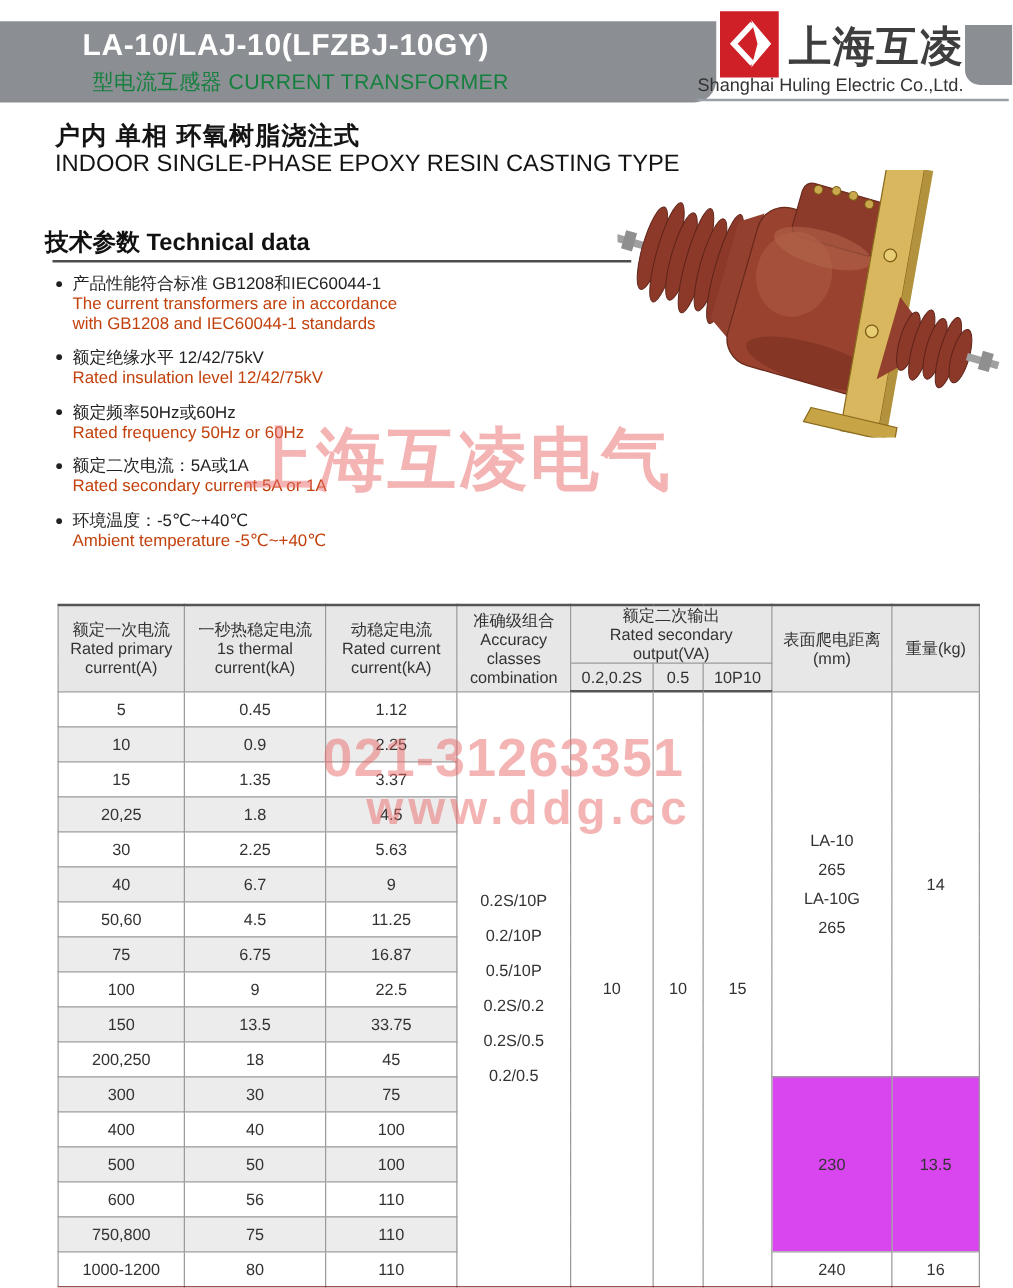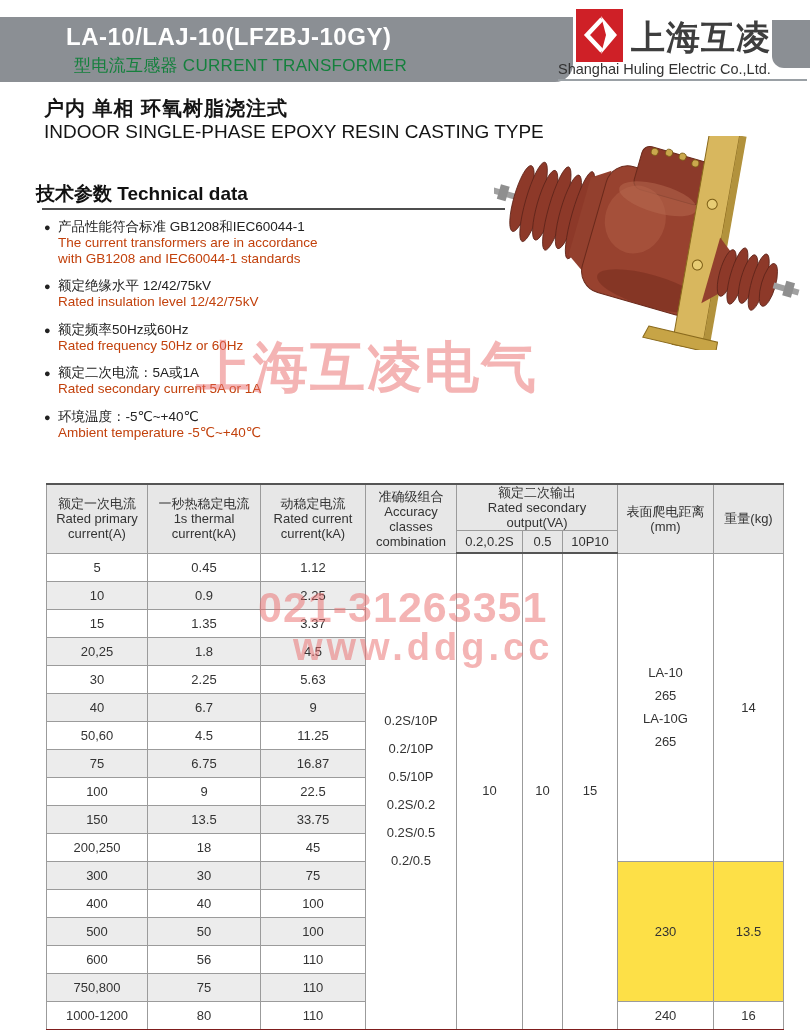--- a/index.html
+++ b/index.html
@@ -43,21 +43,21 @@
   table.spec{border-collapse:collapse;table-layout:fixed;width:737px;font-size:13px;color:#333;text-align:center;}
   table.spec th,table.spec td{border:1px solid #9b9b9b;padding:0;}
   table.spec{border-top:2px solid #555;border-bottom:6px solid #7f1d1d;text-align:center;}
   thead th{background:#e7e7e7;font-weight:normal;font-size:13px;line-height:15px;vertical-align:middle;}
   tr.h1 th{height:40px;}
   tr.h2 th{height:21px;border-bottom:2px solid #555;}
   th.deep{border-bottom:2px solid #555;}
   tbody td{height:27px;background:#fff;vertical-align:middle;}
   tr.alt td.dc{background:#ececec;}
   td.merged{background:#fff;}
-  td.shade{background:#fde047;}
+  td.shade{background:#d946ef;}
   td.acc div{line-height:28px;}
   td.out div{line-height:16px;}
   td.creep div{line-height:23px;}
 </style>
 </head>
 <body>
 
 <div class="page">
 
   <div class="bar"></div>

